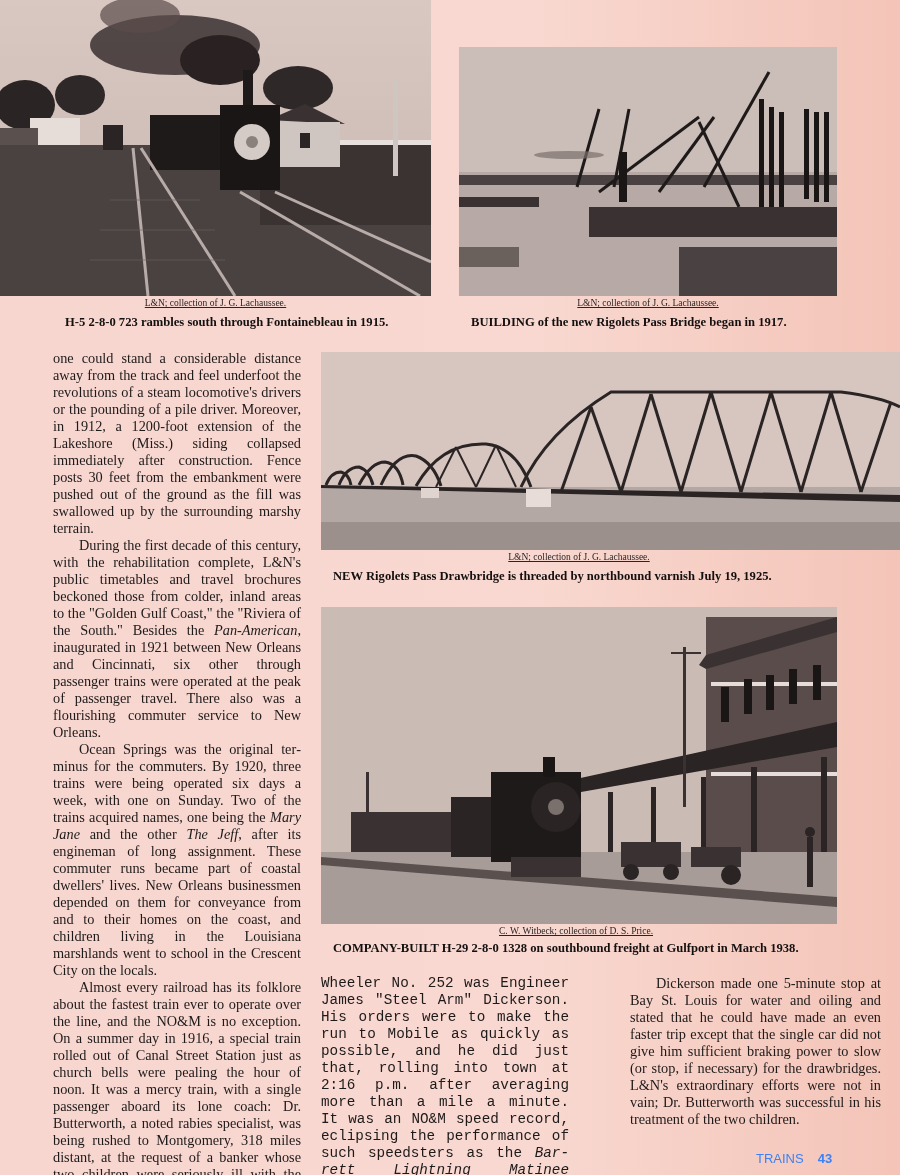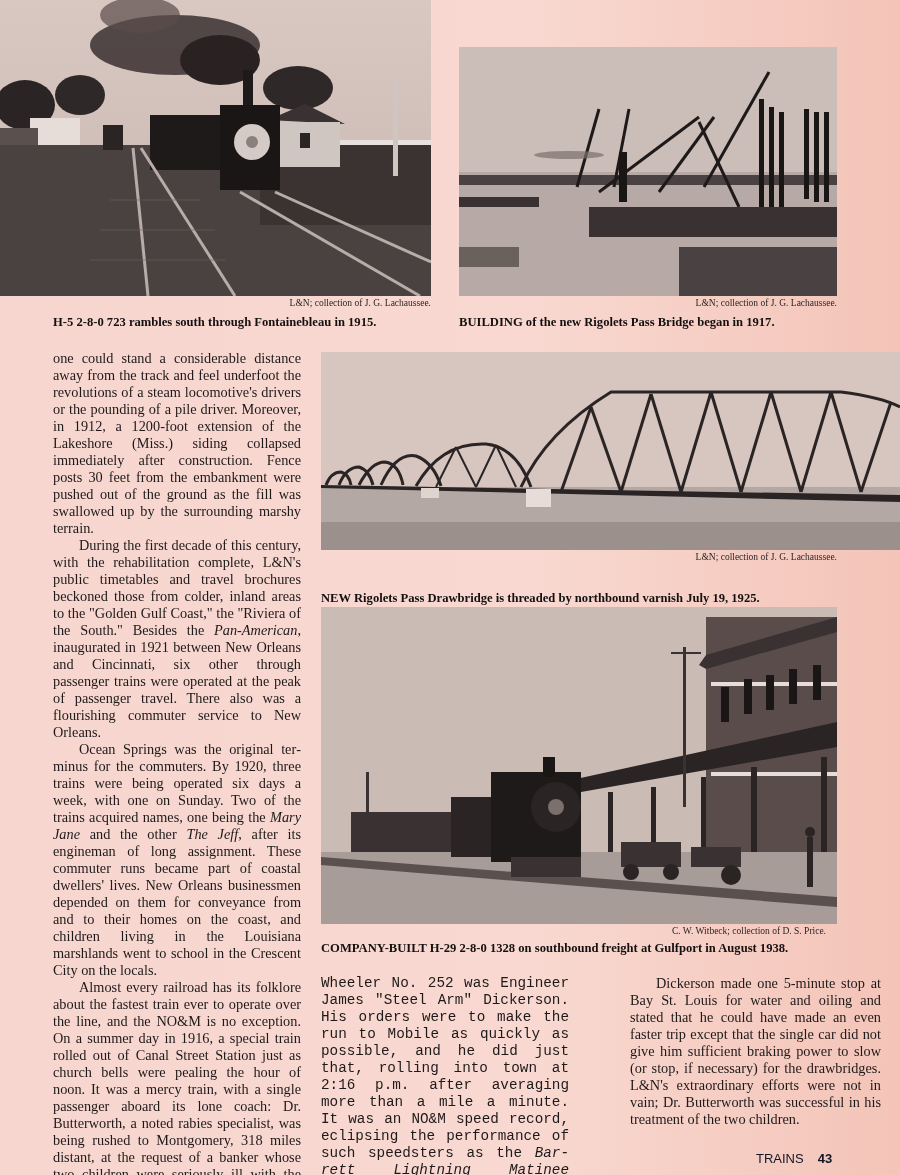--- a/index.html
+++ b/index.html
@@ -4,35 +4,35 @@
 <style>
   html, body { margin: 0; padding: 0; }
   body {
     width: 900px; height: 1175px; position: relative; overflow: hidden;
     background: linear-gradient(90deg, #f6d6cf 0%, #f8d8d0 60%, #f4c4b8 100%);
     font-family: "Liberation Serif", "DejaVu Serif", serif;
     color: #1e1a1a;
   }
   .photo { position: absolute; overflow: hidden; background: #8e8680; }
   .credit {
-    position: absolute; font-size: 9.5px; text-align: right; color: #2a2424;
+    position: absolute; font-size: 9.5px; text-align: center; color: #2a2424; text-decoration: underline;
   }
   .caption {
-    position: absolute; font-weight: bold; font-size: 12.6px; white-space: nowrap; color: #141010;
+    position: absolute; font-weight: bold; font-size: 12.6px; white-space: nowrap; color: #141010; margin-left: 12px;
   }
   .col {
     position: absolute; font-size: 14.3px; line-height: 17px; text-align: justify;
     hyphens: manual;
   }
   .col p { margin: 0; text-indent: 0; }
   .col p.ind { text-indent: 26px; }
   .col i { font-style: italic; }
   .footer {
     position: absolute; font-family: "Liberation Sans", "DejaVu Sans", sans-serif;
-    font-size: 13px; color: #0f172a;
+    font-size: 13px; color: #3b82f6;
   }
   .footer .pn { font-weight: bold; margin-left: 14px; }
   svg { display: block; }
 </style>
 </head>
 <body>
 
 <div class="photo" style="left:0; top:0; width:431px; height:296px;">
   <svg width="431" height="296" viewBox="0 0 431 296">
     <defs>
@@ -153,21 +153,21 @@
       <line x1="115" y1="135" x2="135" y2="95"></line>
       <line x1="135" y1="95" x2="155" y2="135"></line>
       <line x1="155" y1="135" x2="175" y2="93"></line>
       <line x1="175" y1="93" x2="195" y2="135"></line>
     </g>
     <rect x="205" y="137" width="25" height="18" fill="#e8dcd8"></rect>
     <rect x="100" y="136" width="18" height="10" fill="#e0d4d0"></rect>
   </svg>
 </div>
 <div class="credit" style="left:321px; top:552px; width:516px;">L&amp;N; collection of J. G. Lachaussee.</div>
-<div class="caption" style="left:321px; top:591px;">NEW Rigolets Pass Drawbridge is threaded by northbound varnish July 19, 1925.</div>
+<div class="caption" style="left:321px; top:569px;">NEW Rigolets Pass Drawbridge is threaded by northbound varnish July 19, 1925.</div>
 
 <div class="photo" style="left:321px; top:607px; width:516px; height:317px;">
   <svg width="516" height="317" viewBox="0 0 516 317">
     <rect width="516" height="317" fill="#cbbbb5"></rect>
 
     <rect x="385" y="10" width="131" height="280" fill="#5a4c4a"></rect>
     <polygon points="378,58 385,48 516,10 516,25 385,62" fill="#3a3232"></polygon>
     <g fill="#e6dcd8">
       <rect x="390" y="75" width="126" height="4"></rect>
       <rect x="390" y="165" width="126" height="4"></rect>
@@ -206,22 +206,22 @@
 
     <rect x="300" y="235" width="60" height="25" fill="#3a3232"></rect>
     <circle cx="310" cy="265" r="8" fill="#2a2424"></circle>
     <circle cx="350" cy="265" r="8" fill="#2a2424"></circle>
     <rect x="370" y="240" width="50" height="20" fill="#3a3232"></rect>
     <circle cx="410" cy="268" r="10" fill="#2a2424"></circle>
     <rect x="486" y="230" width="6" height="50" fill="#2a2424"></rect>
     <circle cx="489" cy="225" r="5" fill="#2a2424"></circle>
   </svg>
 </div>
-<div class="credit" style="left:310px; top:926px; width:516px;">C. W. Witbeck; collection of D. S. Price.</div>
-<div class="caption" style="left:321px; top:941px;">COMPANY-BUILT H-29 2-8-0 1328 on southbound freight at Gulfport in August 1938.</div>
+<div class="credit" style="left:318px; top:926px; width:516px;">C. W. Witbeck; collection of D. S. Price.</div>
+<div class="caption" style="left:321px; top:941px;">COMPANY-BUILT H-29 2-8-0 1328 on southbound freight at Gulfport in March 1938.</div>
 
 <div class="col" style="left:53px; top:350px; width:248px;">
   <p>one could stand a considerable distance away from the track and feel underfoot the revolutions of a steam locomotive's drivers or the pounding of a pile driver. Moreover, in 1912, a 1200-foot exten­sion of the Lakeshore (Miss.) siding col­lapsed immediately after construction. Fence posts 30 feet from the embank­ment were pushed out of the ground as the fill was swallowed up by the sur­rounding marshy terrain.</p>
   <p class="ind"><span>During the first decade of this cen­tury, with the rehabilitation complete, L&amp;N's public timetables and travel bro­chures beckoned those from colder, in­land areas to the "Golden Gulf Coast," the "Riviera of the South." Besides the </span><i>Pan-American</i><span>, inaugurated in 1921 be­tween New Orleans and Cincinnati, six other through passenger trains were operated at the peak of passenger trav­el. There also was a flourishing com­muter service to New Orleans.</span></p>
   <p class="ind"><span>Ocean Springs was the original ter­minus for the commuters. By 1920, three trains were being operated six days a week, with one on Sunday. Two of the trains acquired names, one being the </span><i>Mary Jane</i><span> and the other </span><i>The Jeff</i><span>, after its engineman of long assignment. These commuter runs became part of coastal dwellers' lives. New Orleans businessmen depended on them for con­veyance from and to their homes on the coast, and children living in the Louisi­ana marshlands went to school in the Crescent City on the locals.</span></p>
   <p class="ind">Almost every railroad has its folk­lore about the fastest train ever to oper­ate over the line, and the NO&amp;M is no exception. On a summer day in 1916, a special train rolled out of Canal Street Station just as church bells were peal­ing the hour of noon. It was a mercy train, with a single passenger aboard its lone coach: Dr. Butterworth, a noted rabies specialist, was being rushed to Montgomery, 318 miles distant, at the request of a banker whose two children were seriously ill with the disease.</p>
   <p class="ind">At the throttle of G-16 class Ten-</p>
 </div>
 
 <div class="col" style="left:321px; top:975px; width:248px;font-family:Liberation Mono, monospace;">

